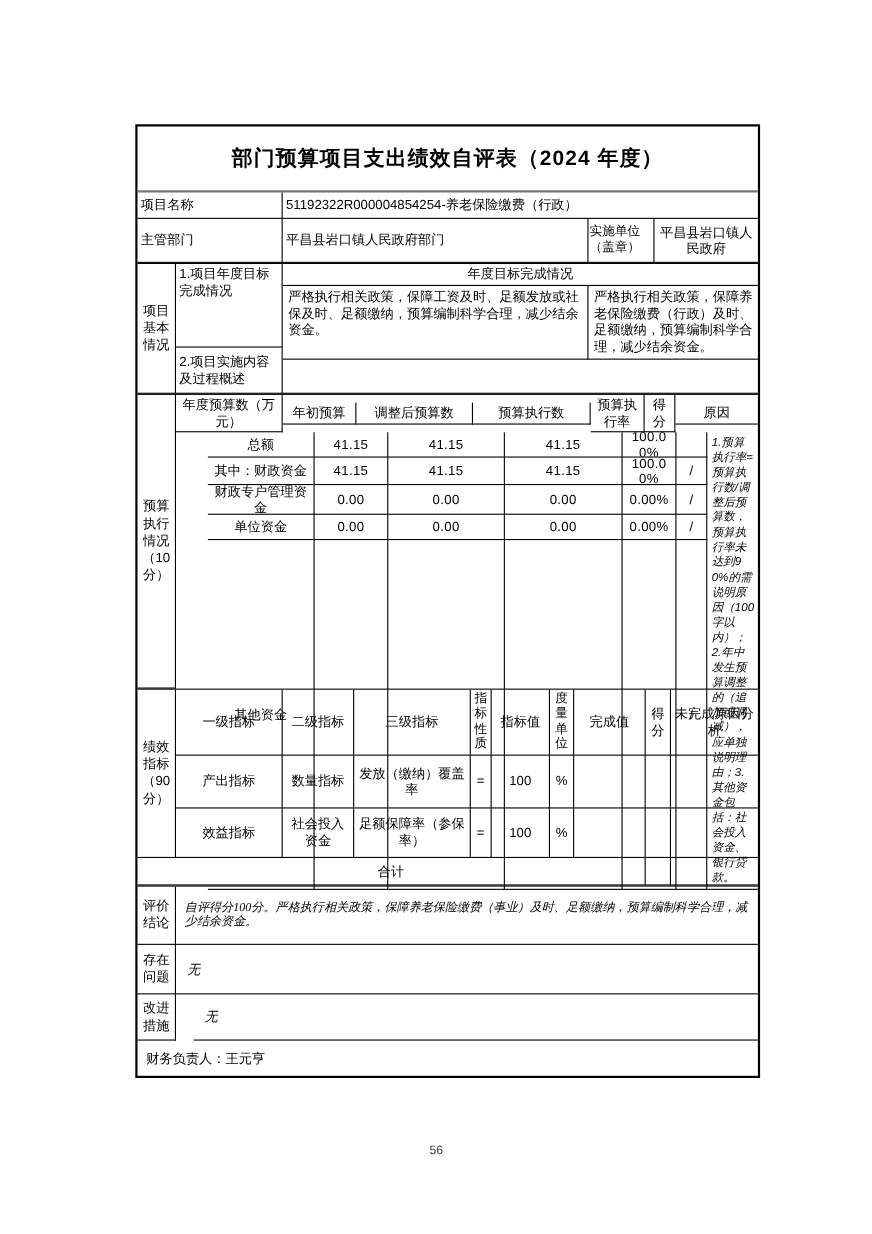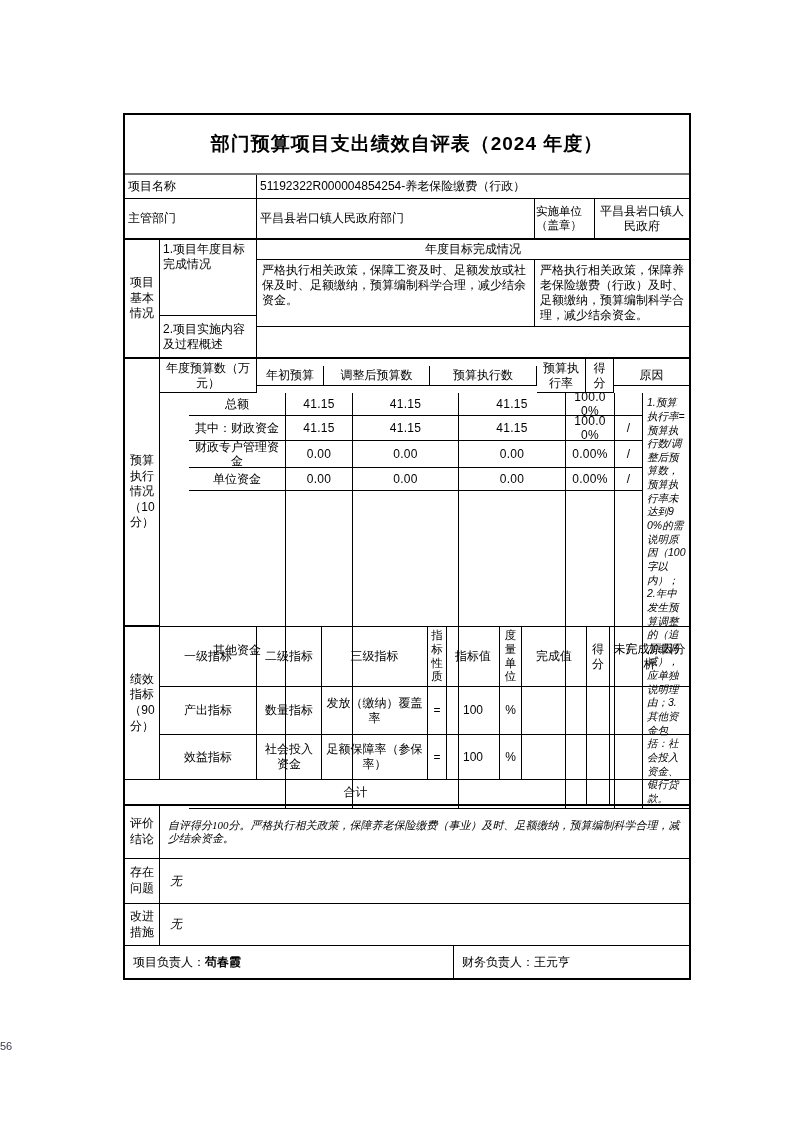--- a/index.html
+++ b/index.html
@@ -22,21 +22,21 @@
   .cell.top{align-items:flex-start;}
   .vlab{padding:2px 4px;line-height:1.3;}
   .hand{font-style:italic;}
   .thick-top{border-top:1px solid #000;}
   .reason-cell{font-style:italic;font-size:10.5px;line-height:1.3;
                align-items:flex-start;text-align:left;padding:3px 2px 3px 4px;}
   .small-head{font-size:11.5px;line-height:1.18;padding:1px;}
   .goal-text{font-size:12px;line-height:15px;align-items:flex-start;padding:3px 5px;}
   .num{letter-spacing:0.3px;}
   .sig-name{font-weight:bold;}
-  .pageno{position:absolute;left:0;top:1040px;width:100%;
+  .pageno{position:absolute;left:0;top:1040px;width:100%;text-align:center;
           font-size:11px;color:#3a3a4a;}
 </style>
 </head>
 <body>
 
 <div class="page">
   <div class="sheet">
 
     <div class="titlebar">部门预算项目支出绩效自评表（2024 年度）</div>
 
@@ -182,30 +182,26 @@
     <div class="row thick-top" style="height:53px;">
       <div class="cell vlab" style="width:35px;">评价结论</div>
       <div class="cell left last hand" style="flex:1;font-size:11px;padding-left:8px;font-family:Liberation Serif, serif;">自评得分100分。严格执行相关政策，保障养老保险缴费（事业）及时、足额缴纳，预算编制科学合理，减少结余资金。</div>
     </div>
 
     <div class="row" style="height:45px;">
       <div class="cell vlab" style="width:35px;">存在问题</div>
       <div class="cell left last hand" style="flex:1;padding-left:10px;">无</div>
     </div>
 
-    <div class="row" style="height:42px;">
+    <div class="row" style="height:42px;gap:16px;">
       <div class="cell vlab" style="width:35px;">改进措施</div>
       <div class="cell left last hand" style="flex:1;padding-left:10px;">无</div>
     </div>
 
     <div class="row" style="height:32px;">
-      <div class="cell left bb0" style="width:329px;padding-left:8px;">
-        <span>项目负责人：</span>
-          <span class="sig-name">苟春霞</span>
-      </div>
       <div class="cell left last bb0" style="flex:1;padding-left:8px;">
         <span>财务负责人：</span>
           <span>王元亨</span>
       </div>
     </div>
 
   </div>
 
   <div class="pageno">56</div>
 </div>

